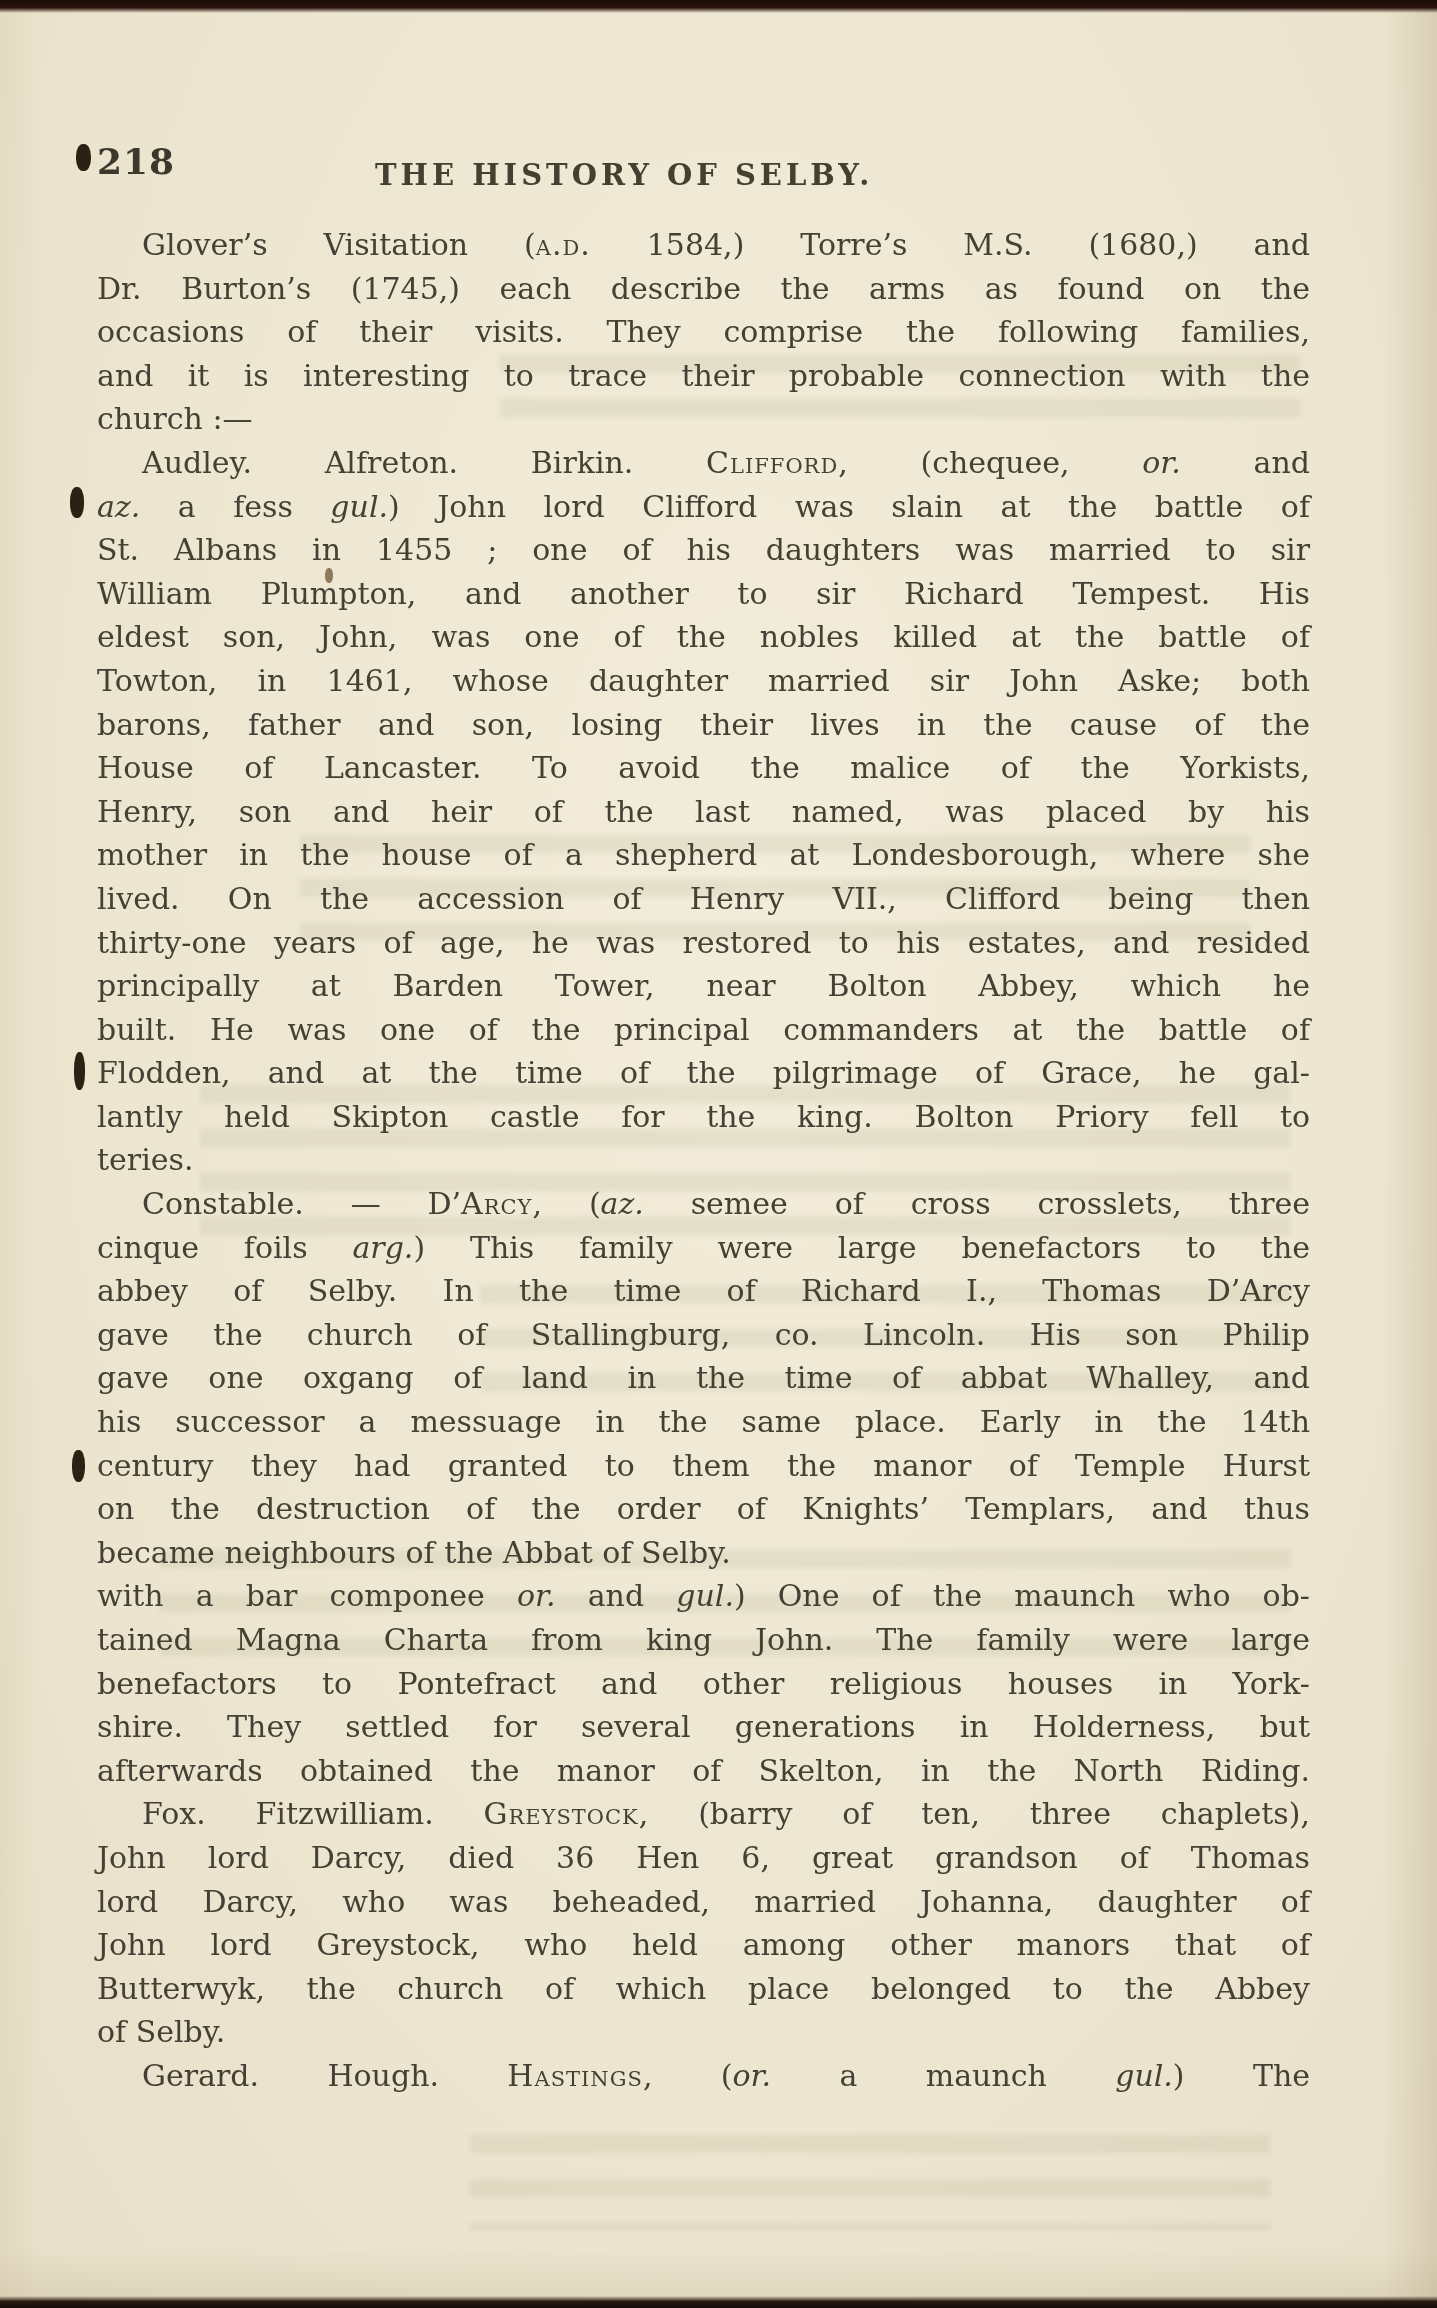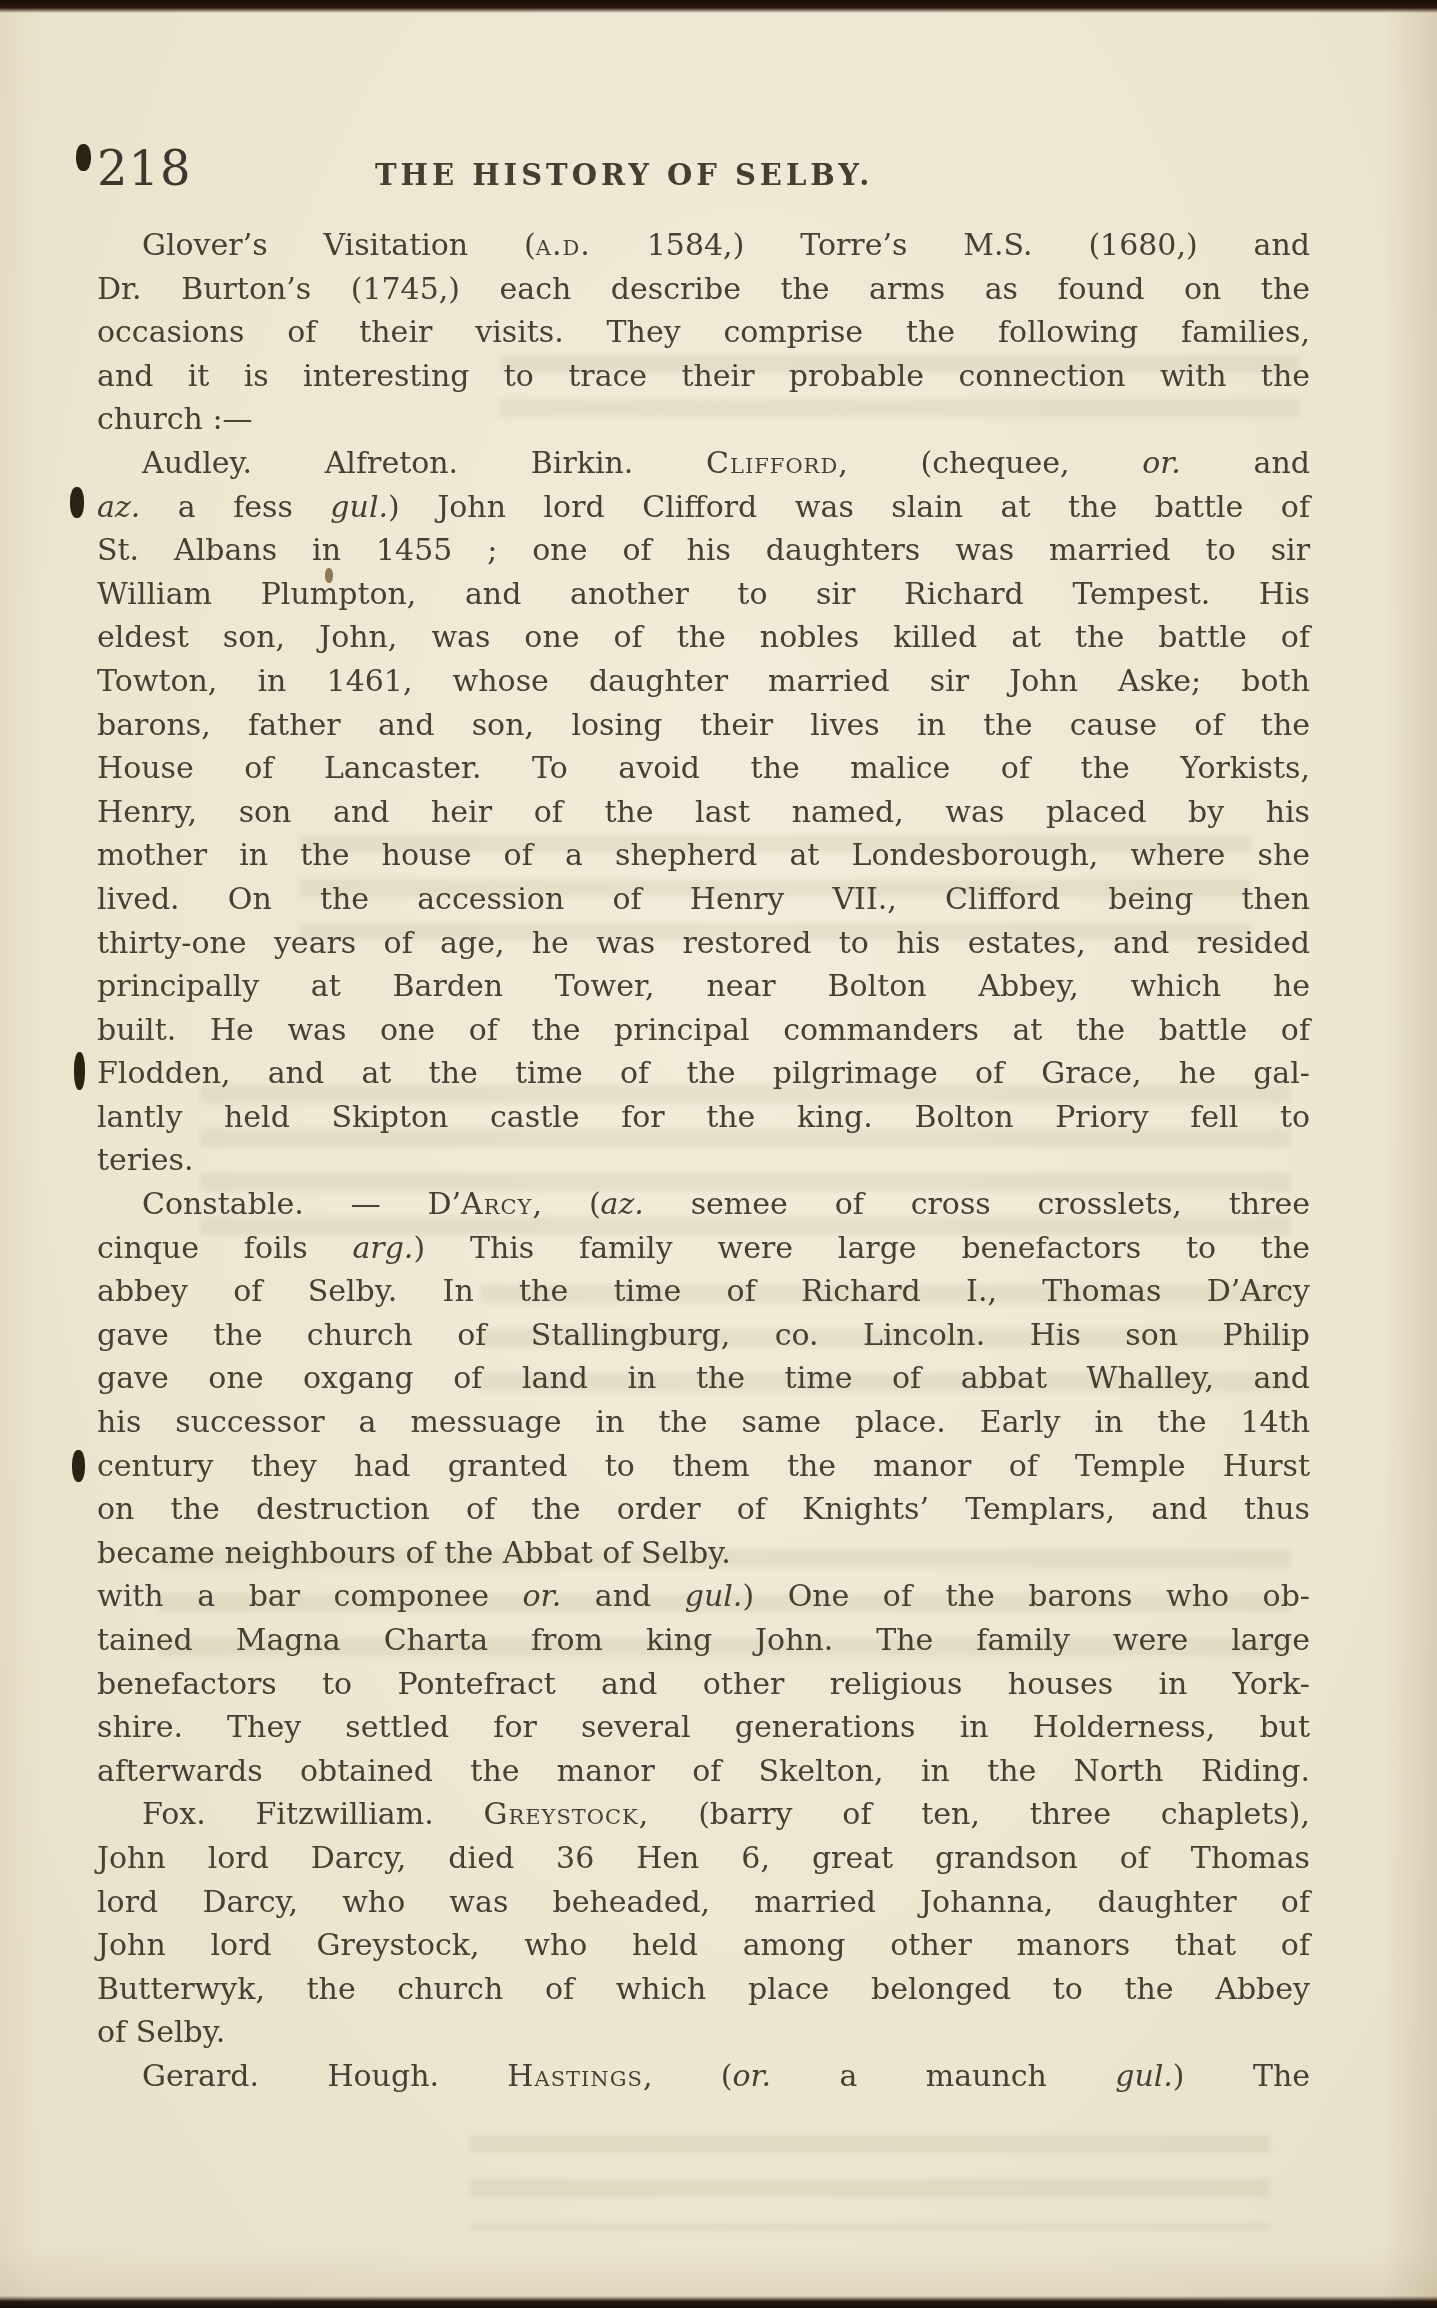--- a/index.html
+++ b/index.html
@@ -15,21 +15,21 @@
       linear-gradient(270deg, rgba(150,125,85,0.20) 0px, rgba(150,125,85,0) 55px),
       linear-gradient(0deg, rgba(160,140,100,0.18) 0px, rgba(160,140,100,0) 60px),
       radial-gradient(ellipse at 52% 38%, #f2ecda 0%, #ede6d1 55%, #e7dfc8 100%);
   }
   .edge-top{position:absolute;left:0;top:0;width:1437px;height:13px;
     background:linear-gradient(180deg,#190c06 0%, #2b160c 60%, rgba(43,22,12,0) 100%);}
   .edge-bottom{position:absolute;left:0;bottom:0;width:1437px;height:12px;
     background:linear-gradient(0deg,#150d08 0%, #2a1a0f 55%, rgba(42,26,15,0) 100%);}
   .header-num{
     position:absolute;left:97px;top:140px;
-    font-size:48px;font-weight:400;color:#3c382d;letter-spacing:1px;
+    font-size:36px;font-weight:700;color:#3c382d;letter-spacing:1px;
   }
   .header-title{
     position:absolute;left:375px;top:158px;
     font-size:29px;font-weight:700;color:#453f32;letter-spacing:4px;
   }
   .body-text{
     position:absolute;left:97px;top:223px;width:1213px;
     font-size:30px;line-height:43.6px;color:rgba(56,51,40,0.93);
   }
   .line{
@@ -90,21 +90,21 @@
       <div class="line end"><span>teries.</span></div>
       <div class="line indent"><span>Constable. — D’</span><span class="sc">Arcy</span><span>, (</span><span class="i">az.</span><span> semee of cross crosslets, three</span></div>
       <div class="line"><span>cinque foils </span><span class="i">arg.</span><span>) This family were large benefactors to the</span></div>
       <div class="line"><span>abbey of Selby. In the time of Richard I., Thomas D’Arcy</span></div>
       <div class="line"><span>gave the church of Stallingburg, co. Lincoln. His son Philip</span></div>
       <div class="line"><span>gave one oxgang of land in the time of abbat Whalley, and</span></div>
       <div class="line"><span>his successor a messuage in the same place. Early in the 14th</span></div>
       <div class="line"><span>century they had granted to them the manor of Temple Hurst</span></div>
       <div class="line"><span>on the destruction of the order of Knights’ Templars, and thus</span></div>
       <div class="line end"><span>became neighbours of the Abbat of Selby.</span></div>
-      <div class="line"><span>with a bar componee </span><span class="i">or.</span><span> and </span><span class="i">gul.</span><span>) One of the barons who ob-</span></div>
+      <div class="line"><span>with a bar componee </span><span class="i">or.</span><span> and </span><span class="i">gul.</span><span>) One of the maunch who ob-</span></div>
       <div class="line"><span>tained Magna Charta from king John. The family were large</span></div>
       <div class="line"><span>benefactors to Pontefract and other religious houses in York-</span></div>
       <div class="line"><span>shire. They settled for several generations in Holderness, but</span></div>
       <div class="line"><span>afterwards obtained the manor of Skelton, in the North Riding.</span></div>
       <div class="line indent"><span>Fox. Fitzwilliam. </span><span class="sc">Greystock</span><span>, (barry of ten, three chaplets),</span></div>
       <div class="line"><span>John lord Darcy, died 36 Hen 6, great grandson of Thomas</span></div>
       <div class="line"><span>lord Darcy, who was beheaded, married Johanna, daughter of</span></div>
       <div class="line"><span>John lord Greystock, who held among other manors that of</span></div>
       <div class="line"><span>Butterwyk, the church of which place belonged to the Abbey</span></div>
       <div class="line end"><span>of Selby.</span></div>

